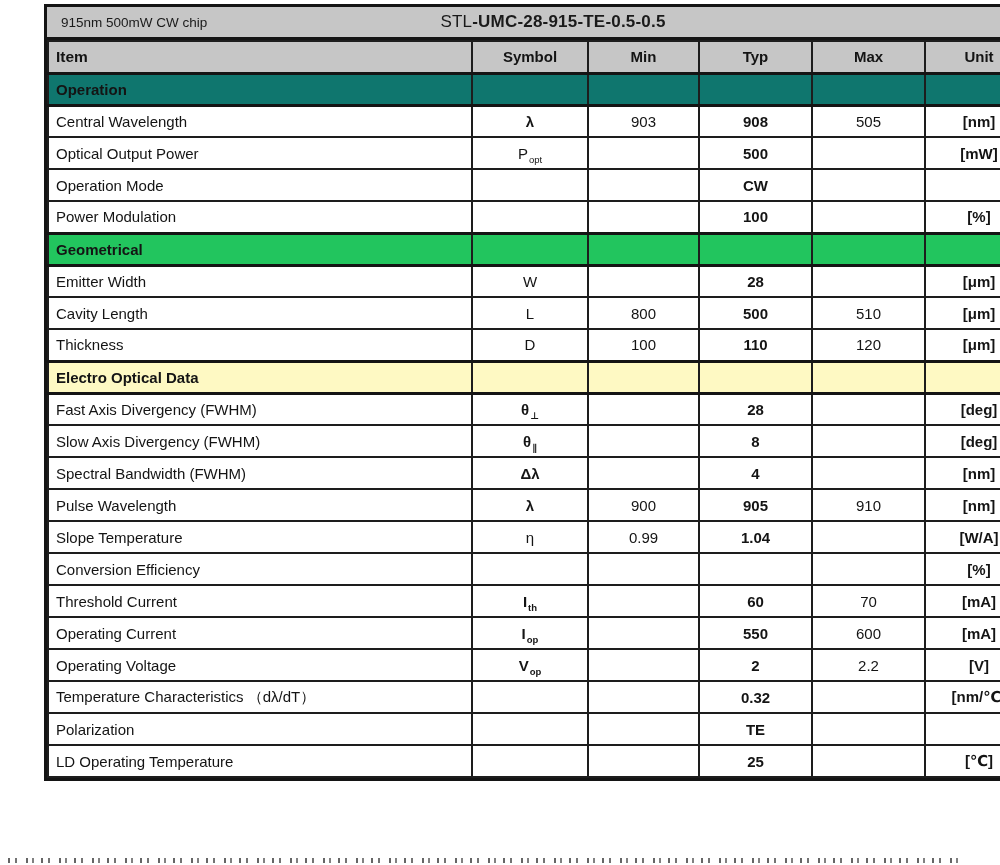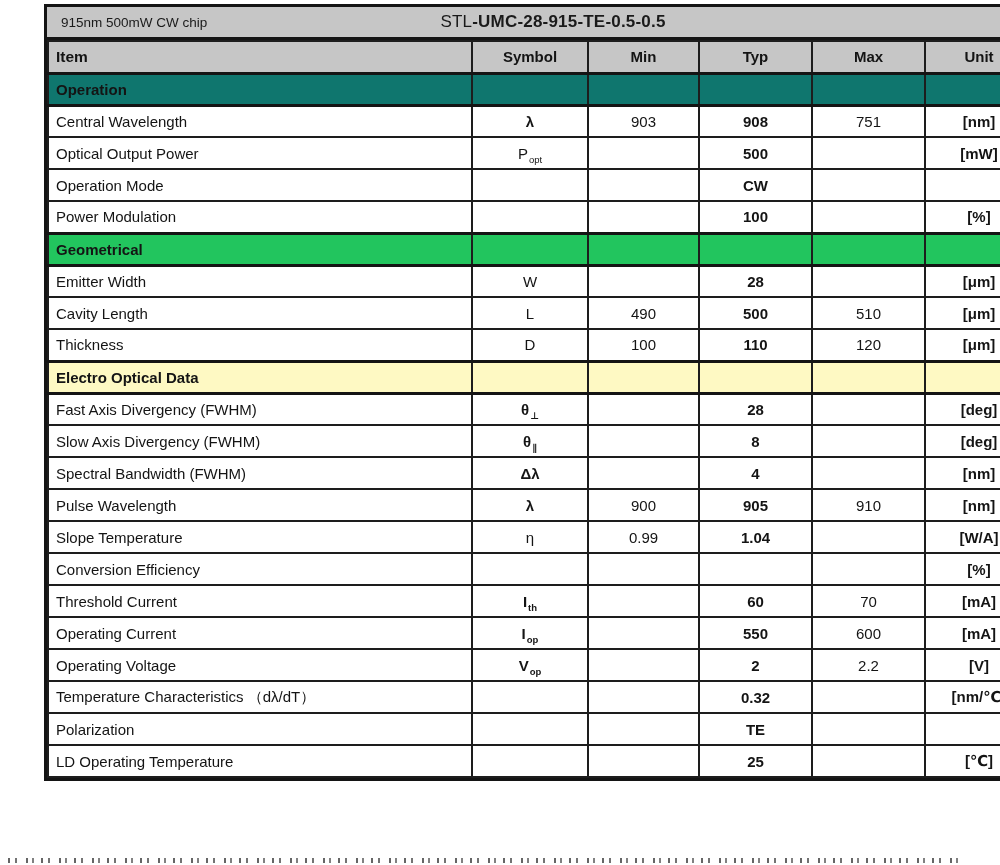--- a/index.html
+++ b/index.html
@@ -104,21 +104,21 @@
             <td class="min-cell empty"></td>
             <td class="typ-cell empty"></td>
             <td class="max-cell empty"></td>
             <td class="unit-cell empty"></td>
           </tr>
           <tr>
             <td class="item-cell">Central Wavelength</td>
             <td class="symbol-cell"><span class="sym-main sym-bold">λ</span></td>
             <td class="min-cell">903</td>
             <td class="typ-cell">908</td>
-            <td class="max-cell">751</td>
+            <td class="max-cell">505</td>
             <td class="unit-cell">[nm]</td>
           </tr>
           <tr>
             <td class="item-cell">Optical Output Power</td>
             <td class="symbol-cell"><span class="sym-main">P</span><span class="sym-sub">opt</span></td>
             <td class="min-cell"></td>
             <td class="typ-cell">500</td>
             <td class="max-cell"></td>
             <td class="unit-cell">[mW]</td>
           </tr>
@@ -150,21 +150,21 @@
             <td class="item-cell">Emitter Width</td>
             <td class="symbol-cell"><span class="sym-main">W</span></td>
             <td class="min-cell"></td>
             <td class="typ-cell">28</td>
             <td class="max-cell"></td>
             <td class="unit-cell">[μm]</td>
           </tr>
           <tr>
             <td class="item-cell">Cavity Length</td>
             <td class="symbol-cell"><span class="sym-main">L</span></td>
-            <td class="min-cell">490</td>
+            <td class="min-cell">800</td>
             <td class="typ-cell">500</td>
             <td class="max-cell">510</td>
             <td class="unit-cell">[μm]</td>
           </tr>
           <tr>
             <td class="item-cell">Thickness</td>
             <td class="symbol-cell"><span class="sym-main">D</span></td>
             <td class="min-cell">100</td>
             <td class="typ-cell">110</td>
             <td class="max-cell">120</td>

